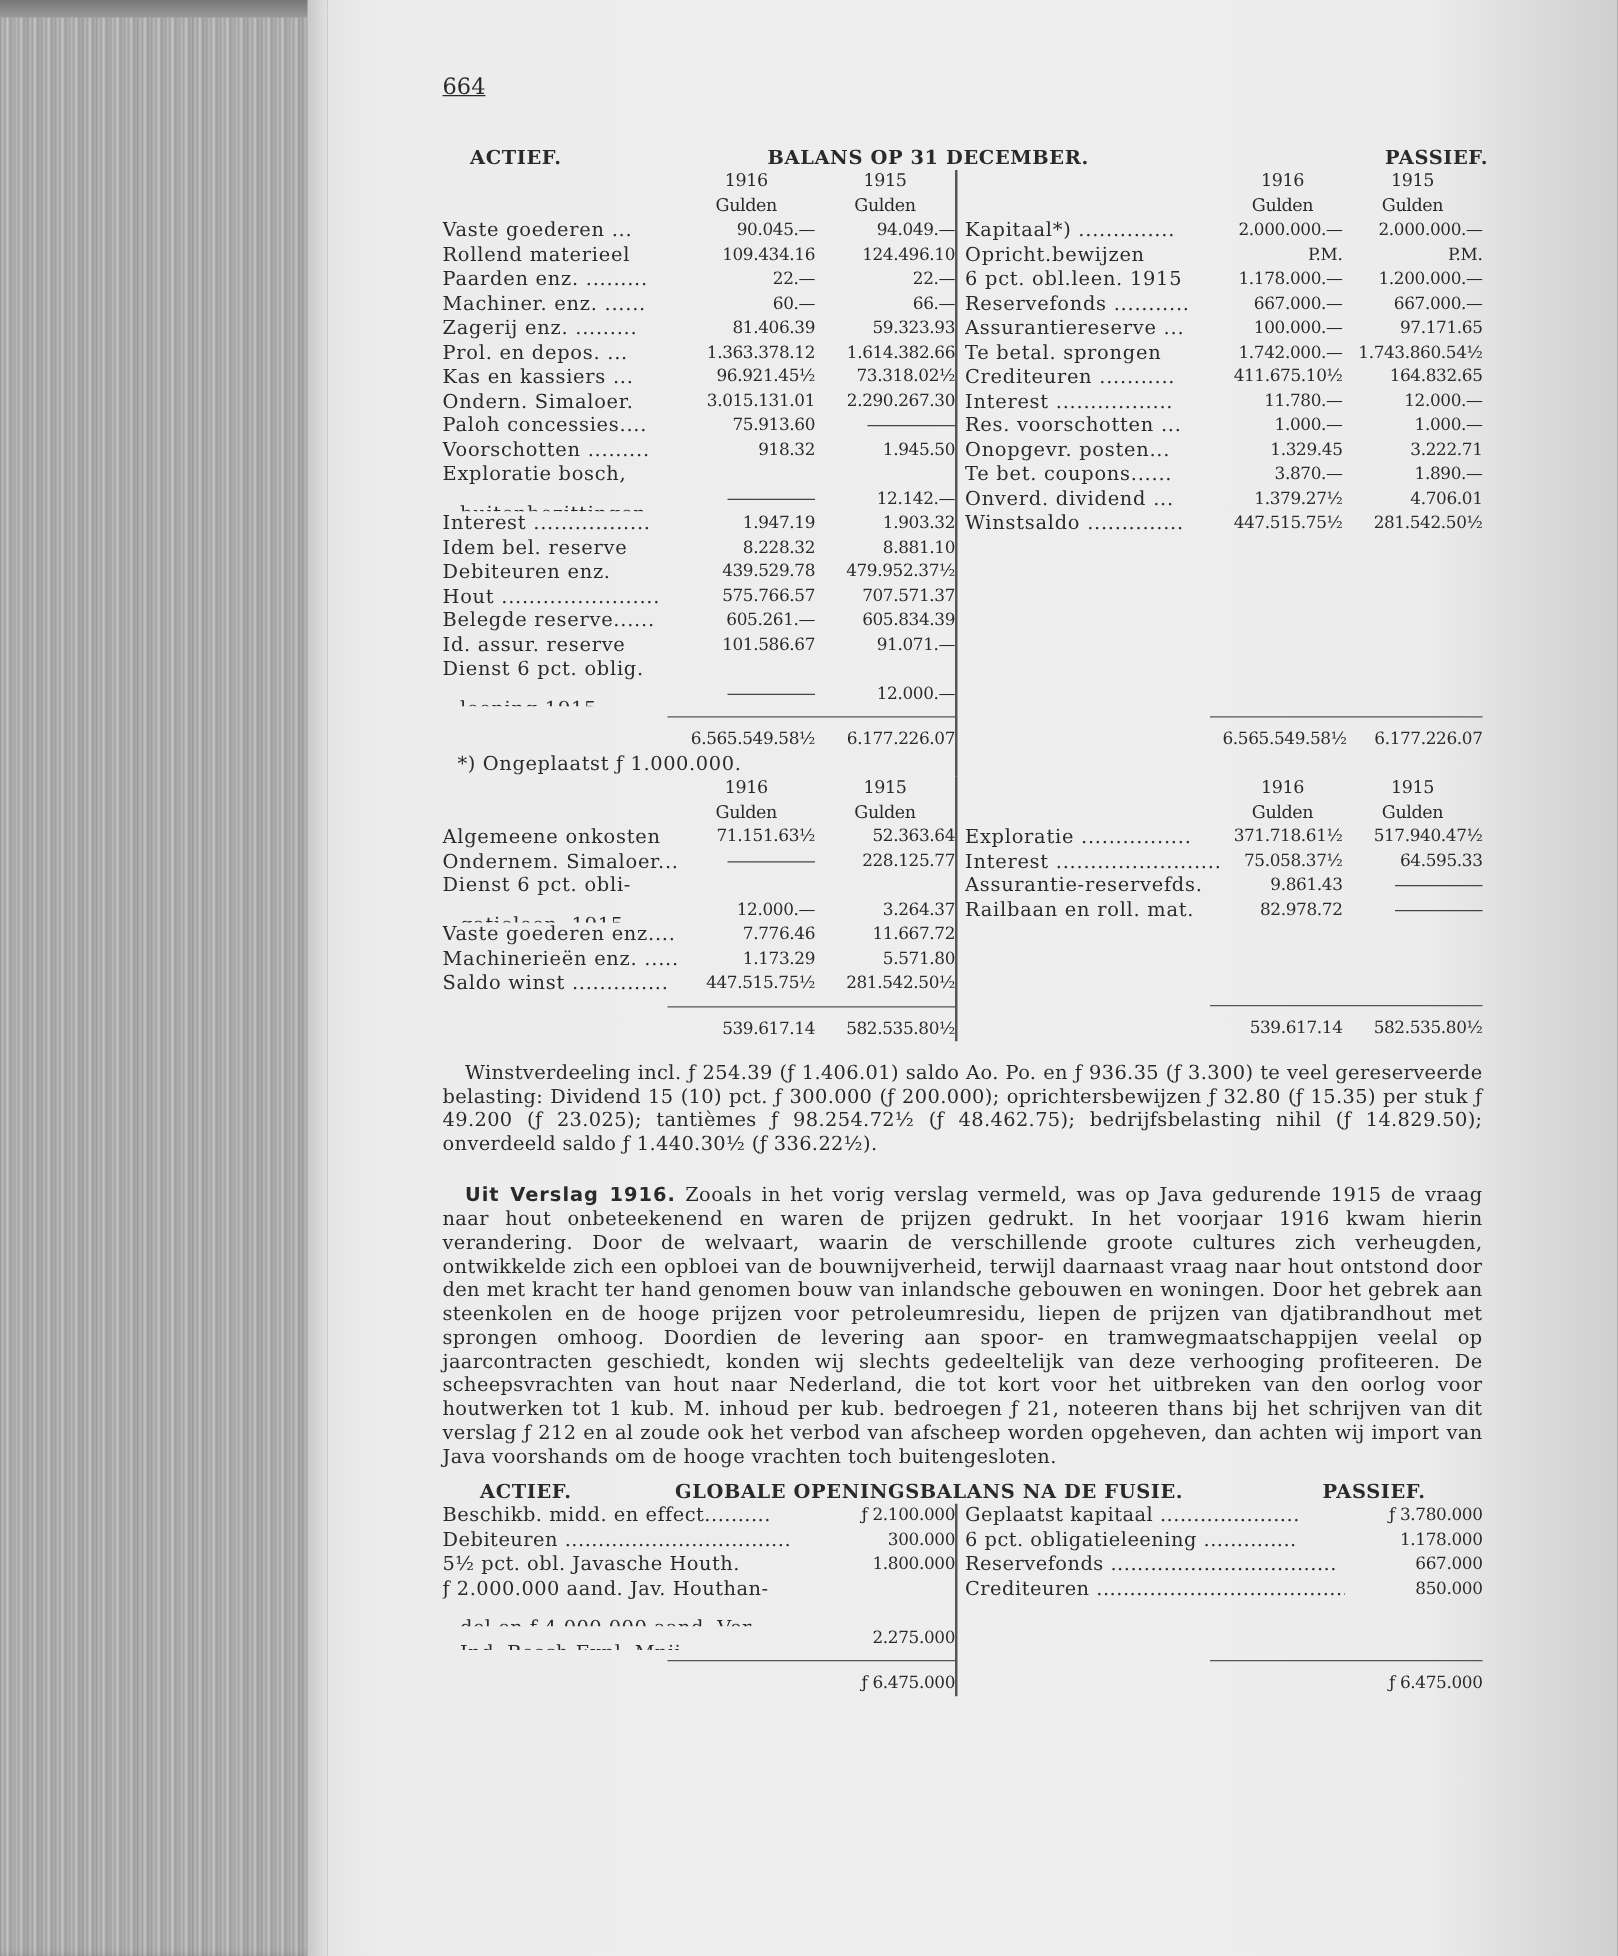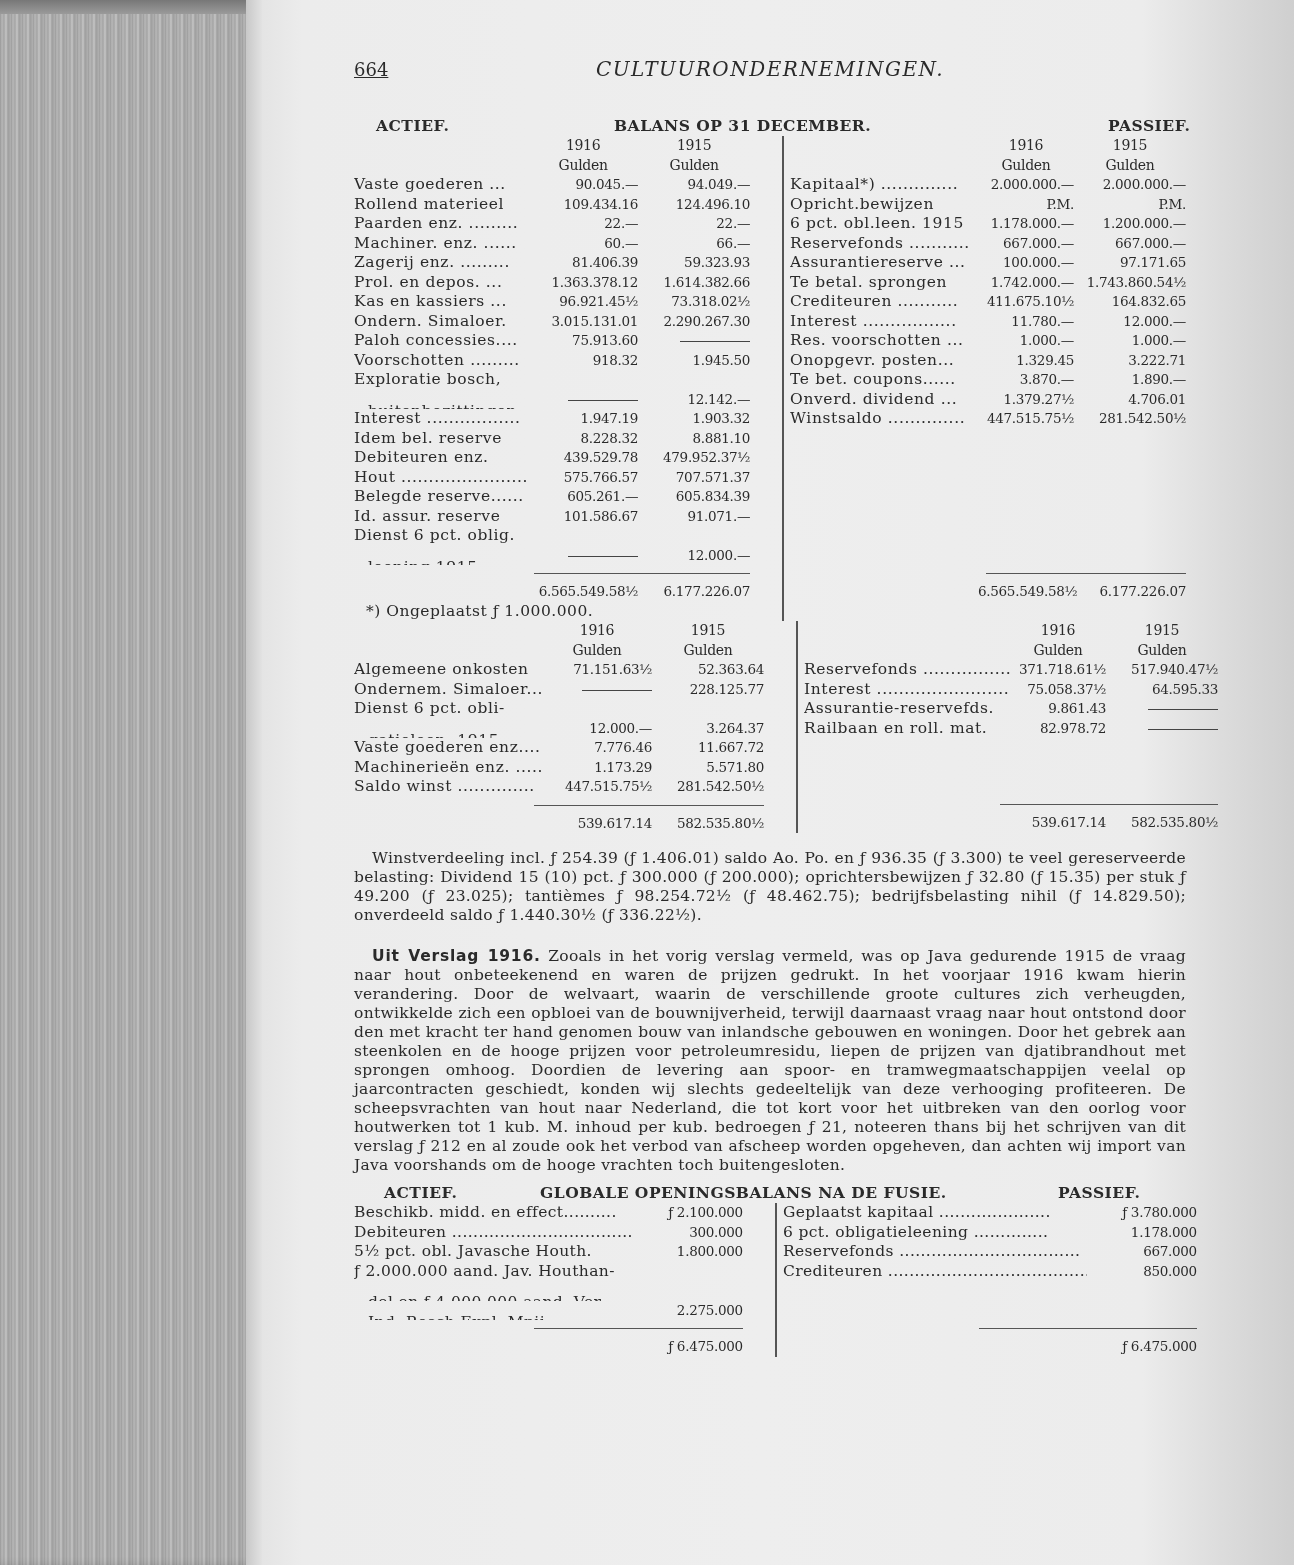--- a/index.html
+++ b/index.html
@@ -33,21 +33,21 @@
   }
   .header { position: relative; height: 30px; margin-bottom: 26px; }
   .page-number { position: absolute; left: 0; top: 0; font-size: 18px; text-decoration: underline; }
   .running-title {
     position: absolute; left: 0; right: 0; top: 0; text-align: center;
     font-style: italic; font-size: 20px; letter-spacing: 1.5px;
   }
   .sec-head { position: relative; height: 20px; }
   .sec-head span { position: absolute; top: 0; white-space: nowrap; letter-spacing: 0.5px; font-weight: bold; }
 
-  .two-col { display: flex; position: relative; gap: 32px; }
+  .two-col { display: flex; position: relative; }
   .col-left { width: 410px; position: relative; }
   .col-right { width: 422px; position: relative; border-left: 2px solid #555; padding-left: 6px; box-sizing: border-box; }
 
   .row { display: flex; height: 19.5px; white-space: nowrap; }
   .row .lbl { flex: 1; overflow: hidden; letter-spacing: 0.6px; }
   .row .lbl.indent { padding-left: 14px; margin-top: 12px; }
   .row .v { text-align: right; font-size: 13.5px; letter-spacing: -0.3px; }
   .col-left .row .v1 { width: 110px; }
   .col-left .row .v2 { width: 112px; }
   .col-right .row .v1 { width: 96px; }
@@ -71,21 +71,20 @@
 </head>
 <body>
 
 <div class="page-stack"></div>
 <div class="page"></div>
 
 <div class="content">
 
   <div class="header">
     <span class="page-number">664</span>
-    <span class="running-title">CULTUURONDERNEMINGEN.</span>
   </div>
 
   <div class="sec-head">
     <span style="left:22px">ACTIEF.</span>
     <span style="left:260px">BALANS OP 31 DECEMBER.</span>
     <span style="left:754px">PASSIEF.</span>
   </div>
 
   <div class="two-col">
     <div class="col-left">
@@ -360,21 +359,21 @@
         <span class="v v1">1916</span>
         <span class="v v2">1915</span>
       </div>
       <div class="row yr-head">
         <span class="lbl"></span>
         <span class="v v1">Gulden</span>
         <span class="v v2">Gulden</span>
       </div>
       <div id="credit-rows">
           <div class="row">
-            <span class="lbl">Reservefonds ................</span>
+            <span class="lbl">Exploratie ................</span>
             <span class="v v1">371.718.61½</span>
             <span class="v v2">517.940.47½</span>
           </div>
           <div class="row">
             <span class="lbl">Interest ........................</span>
             <span class="v v1">75.058.37½</span>
             <span class="v v2">64.595.33</span>
           </div>
           <div class="row">
             <span class="lbl">Assurantie-reservefds.</span>

